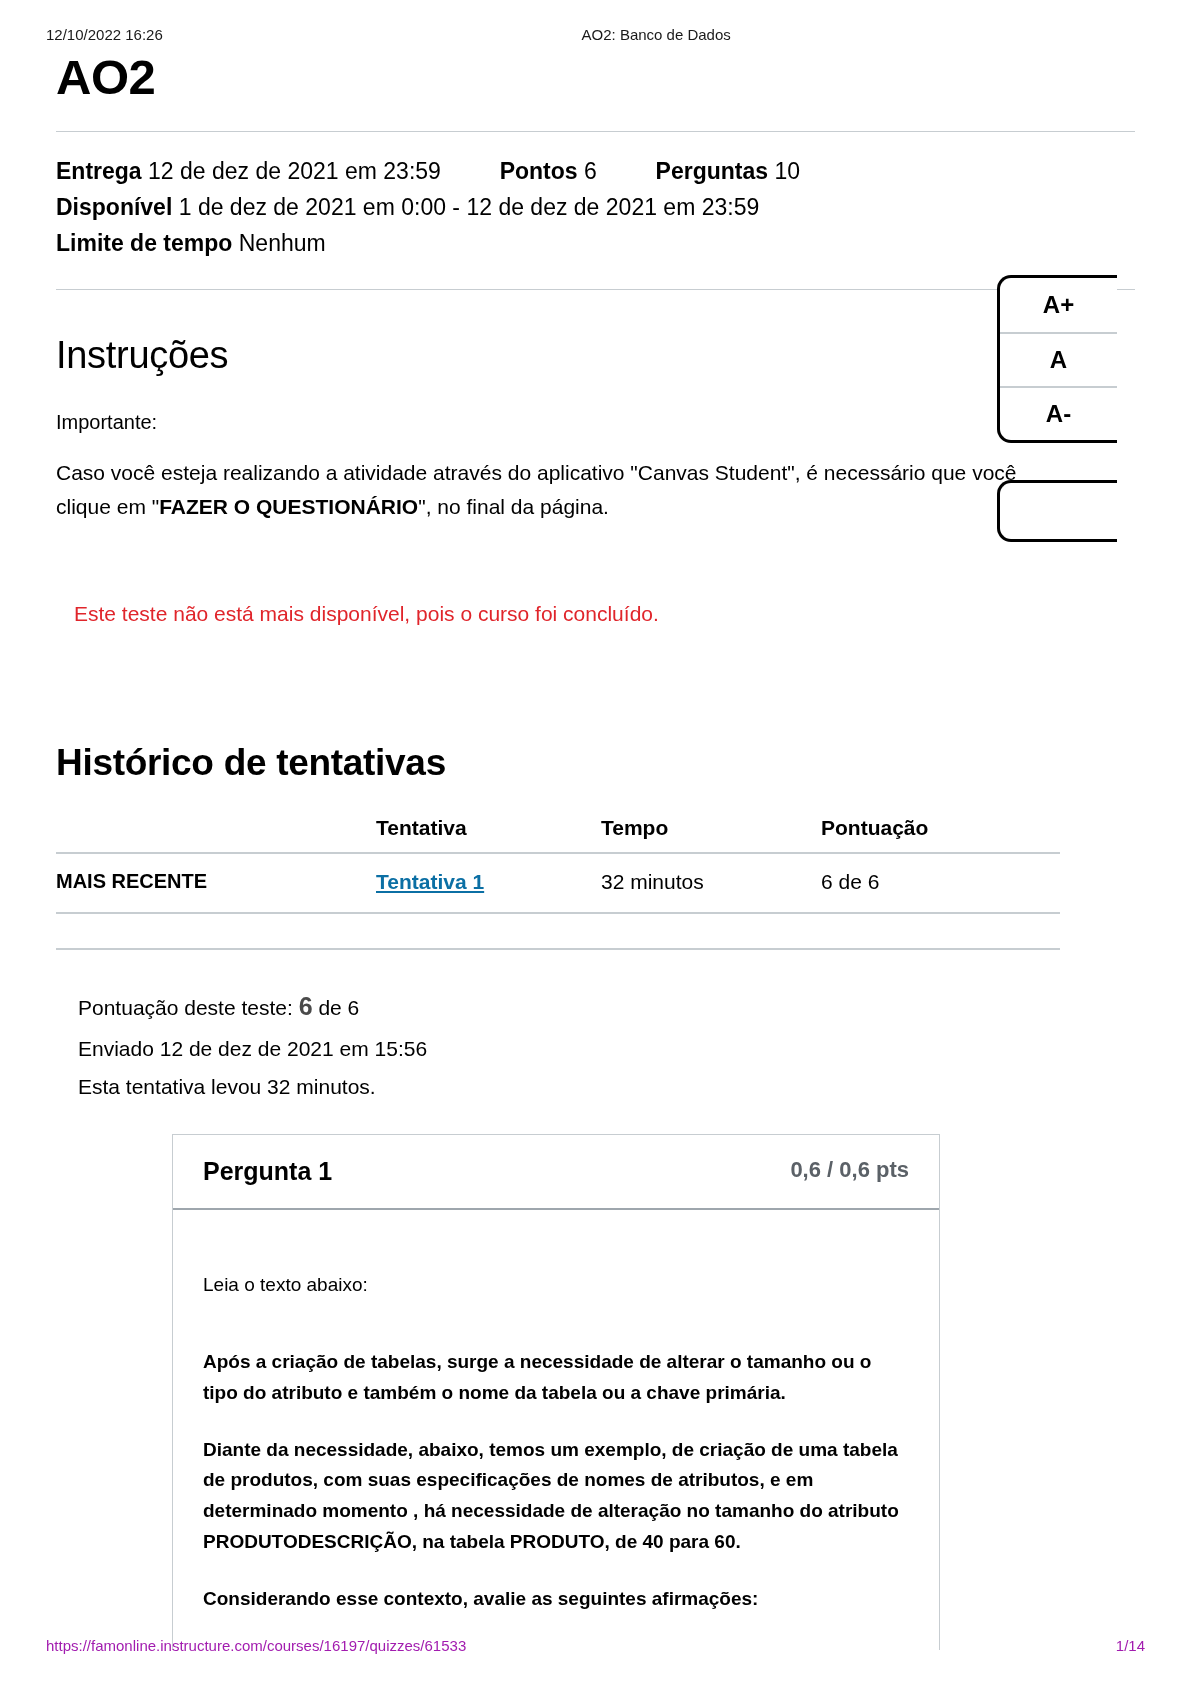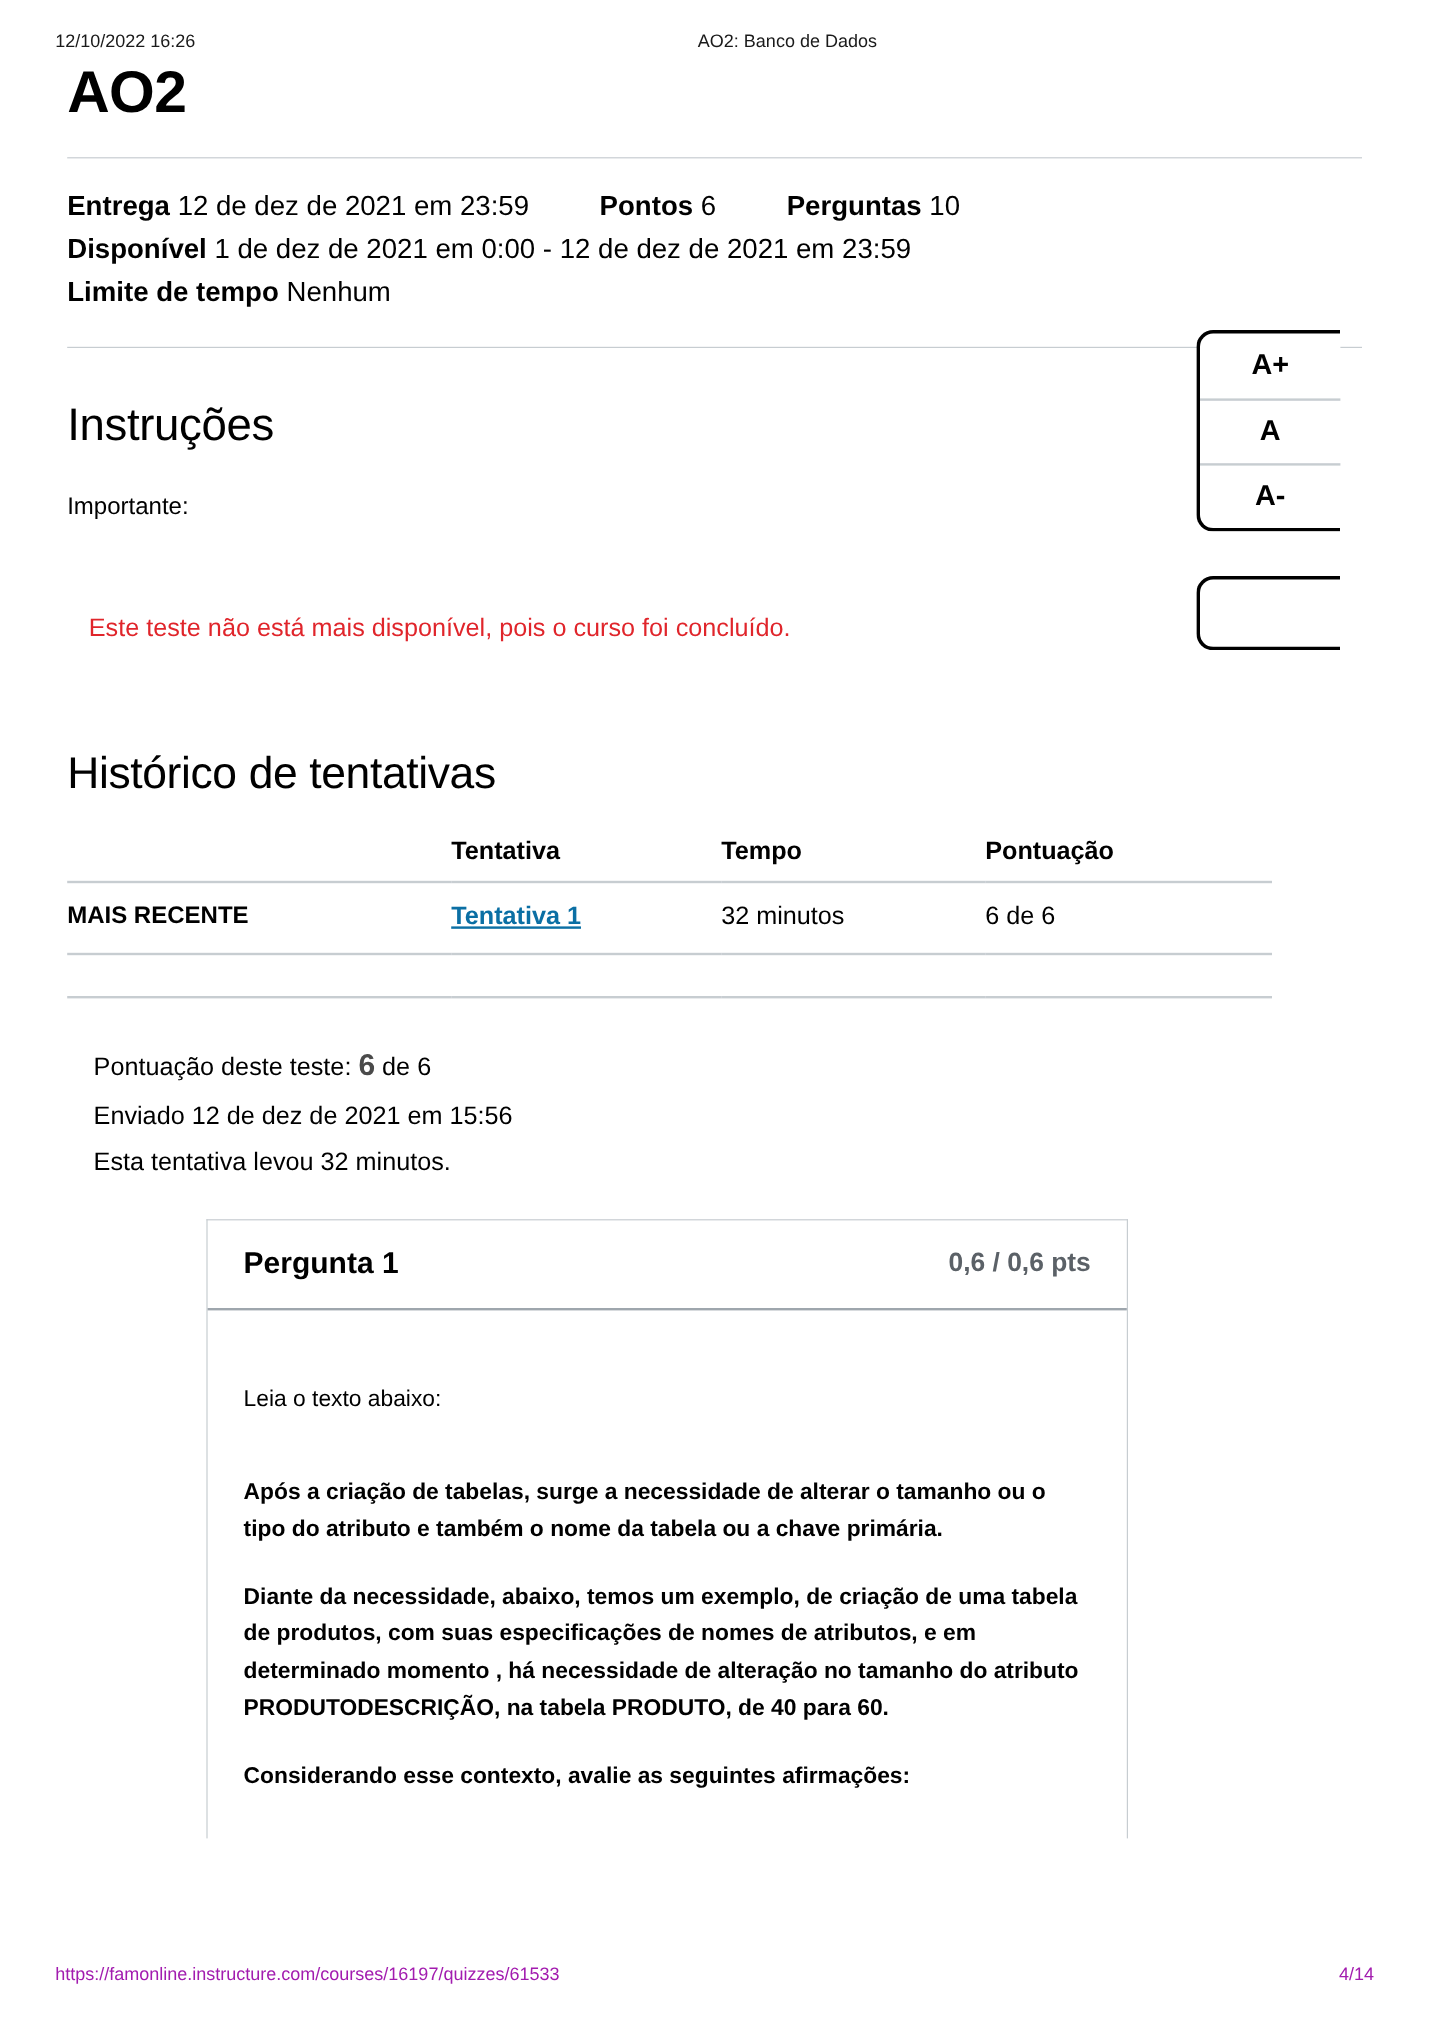--- a/index.html
+++ b/index.html
@@ -78,22 +78,22 @@
 
   .alert-unavailable {
     margin-top: 78px;
     font-size: 21px;
     color: #e0252b;
     padding-left: 18px;
   }
 
   h2.history-title {
     font-size: 37px;
-    font-weight: 400;
-    margin: 88px 0 0 0;
+    font-weight: 700;
+    margin: 116px 0 0 0;
     letter-spacing: -0.3px;
   }
 
   
   table.attempts {
     margin-top: 26px;
     width: 1004px;
     border-collapse: collapse;
     font-size: 21px;
   }
@@ -242,20 +242,23 @@
       <span>Nenhum</span>
     </div>
   </div>
 
   <hr class="rule">
 
   <h2 class="section-title">Instruções</h2>
 
   <div class="important">Importante:</div>
 
+  <div class="body-para">
+    <span>Caso você esteja realizando a atividade através do aplicativo "Canvas Student", é necessário que você clique em "</span><b>FAZER O QUESTIONÁRIO</b><span>", no final da página.</span>
+  </div>
 
   <div class="alert-unavailable">Este teste não está mais disponível, pois o curso foi concluído.</div>
 
   <h2 class="history-title">Histórico de tentativas</h2>
 
   <table class="attempts">
     <thead>
       <tr>
         <th class="col-kept"></th>
         <th class="col-attempt">Tentativa</th>
@@ -308,14 +311,14 @@
 
 <div class="a11y-panel">
   <div class="a11y-btn">A+</div>
   <div class="a11y-btn">A</div>
   <div class="a11y-btn">A-</div>
 </div>
 <div class="a11y-panel-2"></div>
 
 <div class="print-foot">
   <div>https://famonline.instructure.com/courses/16197/quizzes/61533</div>
-  <div>4/14</div>
+  <div>1/14</div>
 </div>
 
 </body></html>

